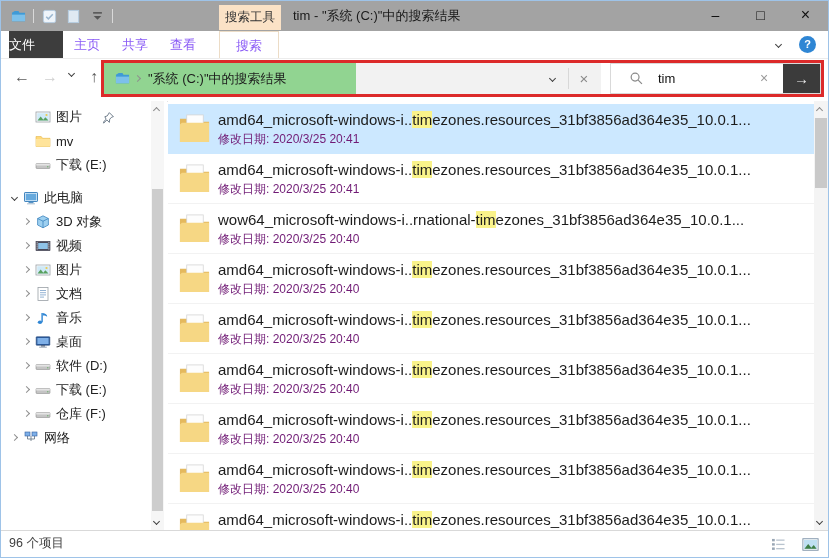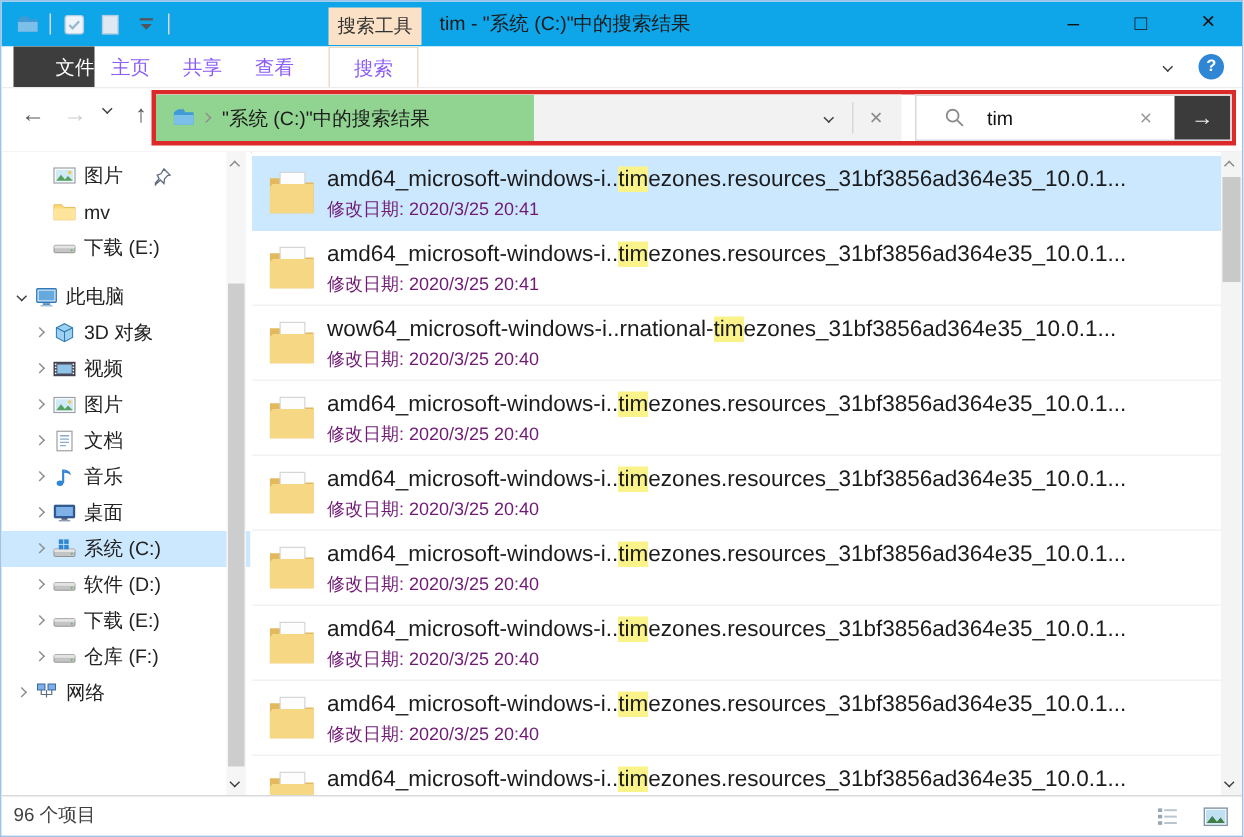--- a/index.html
+++ b/index.html
@@ -1,34 +1,34 @@
 <!DOCTYPE html>
 <html><head>
 <meta charset="utf-8">
 <style>
   html,body{margin:0;padding:0;background:#e8e8e8;font-family:"Liberation Sans",sans-serif;}
   .window{position:relative;width:829px;height:558px;background:#fff;box-sizing:border-box;
           border:1px solid #9ec3e8;overflow:hidden;}
 
   
-  .titlebar{position:absolute;top:0;left:0;right:0;height:30px;background:#0ea5e9;}
+  .titlebar{position:absolute;top:0;left:0;right:0;height:30px;background:#a3a3a3;}
   .qat{position:absolute;left:8px;top:5px;display:flex;align-items:center;gap:6px;height:20px;}
   .qat-btn{display:inline-flex;align-items:center;justify-content:center;width:18px;height:18px;}
   .qat-sep{width:1px;height:14px;background:#d9d9d9;}
   .ctx-tab{position:absolute;left:218px;top:4px;width:62px;height:25px;background:#fbe2c6;
            font-size:12.5px;color:#333;text-align:center;line-height:25px;}
   .win-title{position:absolute;left:292px;top:0;height:30px;line-height:30px;font-size:13px;color:#1a1a1a;white-space:nowrap;}
   .win-controls{position:absolute;right:0;top:0;height:29px;display:flex;}
   .wc{width:45px;height:29px;line-height:28px;text-align:center;font-size:14px;color:#111;}
   .wc.close{font-size:16px;}
 
   
   .ribbonrow{position:absolute;top:30px;left:0;right:0;height:27px;background:#fff;border-bottom:1px solid #ececec;}
   .file-tab{position:absolute;left:8px;top:0;width:54px;height:27px;background:#3d3d3d;color:#fff;
-            font-size:13px;text-align:right;line-height:27px;}
+            font-size:13px;text-align:left;line-height:27px;}
   .rtabs{position:absolute;left:62px;top:0;height:27px;display:flex;}
   .rtab{width:48px;height:27px;line-height:27px;text-align:center;font-size:13px;color:#8b5cf6;}
   .rtab.ctx{position:absolute;left:156px; 
             width:60px;background:#fff;border:1px solid #ecdcc6;border-bottom:none;box-sizing:border-box;}
   .ribbon-right{position:absolute;right:12px;top:5px;display:flex;align-items:center;gap:14px;}
   .help-btn{width:17px;height:17px;border-radius:50%;background:#2f86d4;color:#fff;font-size:11px;
             line-height:17px;text-align:center;font-weight:bold;}
 
   
   .addressrow{position:absolute;top:58px;left:0;right:0;height:42px;background:#fff;border-bottom:1px solid #e4e4e4;}
@@ -309,37 +309,20 @@
             <span class="icn">
               <svg viewBox="0 0 16 16" width="16" height="16">
                 <rect x="1.2" y="2.8" width="13.6" height="8.4" rx=".5" fill="#2e5d9e" stroke="#1d3f73" stroke-width=".6"></rect>
                 <rect x="2.4" y="4" width="11.2" height="6" fill="#7fb0e8"></rect>
                 <rect x="6" y="11.4" width="4" height="1.1" fill="#44526b"></rect>
                 <rect x="4.2" y="12.7" width="7.6" height=".9" fill="#8a97a8"></rect>
               </svg>
             </span>
             <span class="side-label">桌面</span>
           </div>
-          <div class="side-item selected" style="padding-left: 20px;">
-            <span class="chev small right"></span>
-            <span class="icn">
-              <svg viewBox="0 0 16 16" width="16" height="16">
-                <rect x="1" y="8" width="14" height="5" rx=".8" fill="#c4c4c4" stroke="#7e7e7e" stroke-width=".5"></rect>
-                <rect x="1.2" y="8.2" width="13.6" height="1.8" fill="#e4e4e4"></rect>
-                <g fill="#2f86d4">
-                  <rect x="4.2" y="1.6" width="3" height="3"></rect>
-                  <rect x="7.8" y="1.6" width="3" height="3"></rect>
-                  <rect x="4.2" y="5.2" width="3" height="3"></rect>
-                  <rect x="7.8" y="5.2" width="3" height="3"></rect>
-                </g>
-                <circle cx="12.9" cy="11.2" r=".7" fill="#6fae6f"></circle>
-              </svg>
-            </span>
-            <span class="side-label">系统 (C:)</span>
-          </div>
           <div class="side-item" style="padding-left: 20px;">
             <span class="chev small right"></span>
             <span class="icn">
               <svg viewBox="0 0 16 16" width="16" height="16">
                 <rect x="1" y="6.5" width="14" height="5" rx=".8" fill="#c4c4c4" stroke="#7e7e7e" stroke-width=".5"></rect>
                 <rect x="1.2" y="6.7" width="13.6" height="1.8" fill="#e4e4e4"></rect>
                 <circle cx="12.8" cy="9.8" r=".7" fill="#6fae6f"></circle>
               </svg>
             </span>
             <span class="side-label">软件 (D:)</span>

